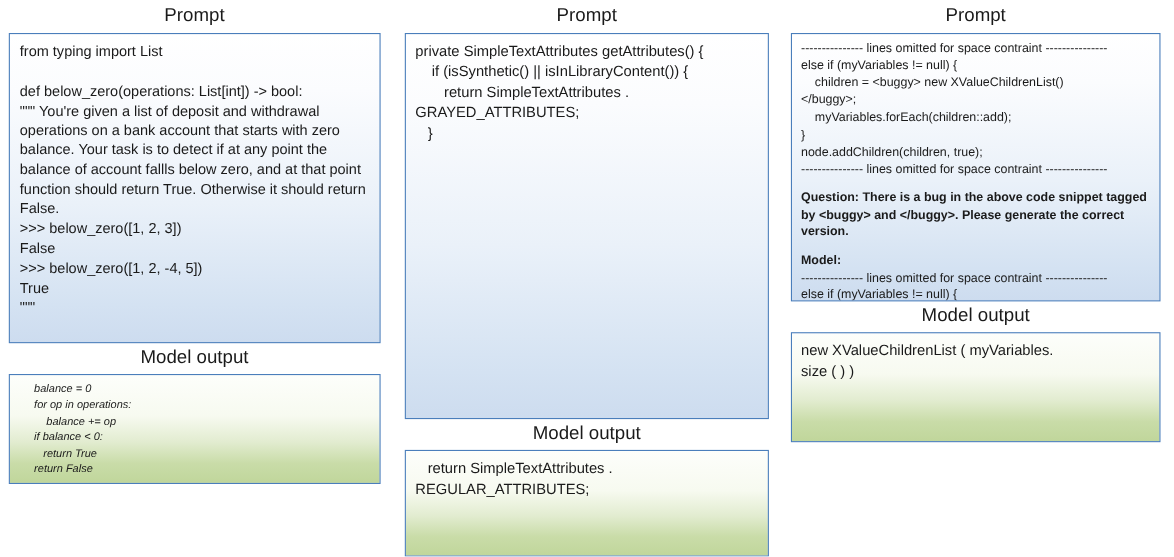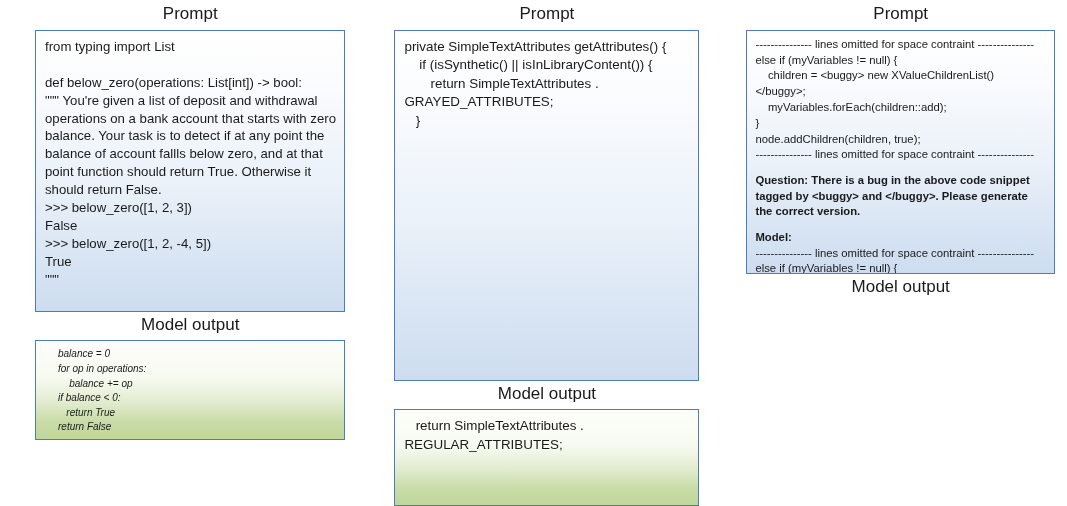--- a/index.html
+++ b/index.html
@@ -12,21 +12,20 @@
   }
   .figure{
     position:absolute;left:0;top:0;width:1067px;height:506px;
     display:flex;flex-direction:row;
   }
   .col{
     width:355.6px;
     box-sizing:border-box;
     display:flex;flex-direction:column;
     position:relative;
-    margin-left:27px;
   }
   .col-1{padding:0 10px 0 8px;}
   .col-2{padding:0 12px 0 12px;}
   .col-3{padding:0 12px 0 8px;}
 
   .sect-title{
     text-align:center;
     font-size:17px;
     color:#1a1a1a;
     line-height:1.1;
@@ -158,18 +157,22 @@
     myVariables.forEach(children::add);
 }
 node.addChildren(children, true);
 --------------- lines omitted for space contraint ---------------
 </span><span class="blank"></span><span class="bold">Question: There is a bug in the above code snippet tagged by &lt;buggy&gt; and &lt;/buggy&gt;. Please generate the correct version.</span><span class="blank"></span><span class="bold">Model:</span><span>
 --------------- lines omitted for space contraint ---------------
 else if (myVariables != null) {
     children = &lt;fixed&gt;</span></div>
     </div>
     <div class="sect-title title-output">Model output</div>
+    <div class="box box-output c3-out">
+      <div class="code">new XValueChildrenList ( myVariables.
+size ( ) )</div>
+    </div>
     <div class="caption-clip">
       <div class="caption">(c) Bug repair-ing</div>
     </div>
   </div>
 
 </div>
 
 </body></html>

